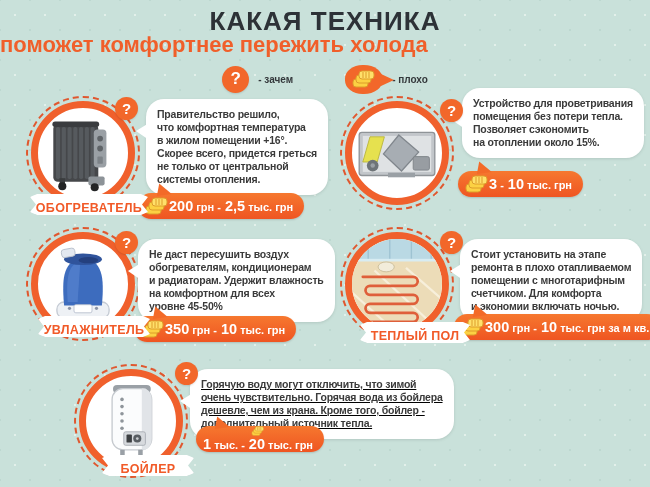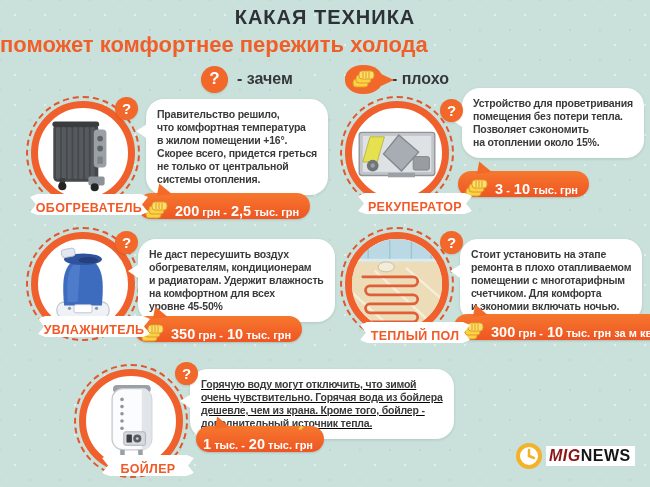--- a/index.html
+++ b/index.html
@@ -8,27 +8,27 @@
     position:relative; width:650px; height:487px; overflow:hidden;
     background-color:#c9e1da;
     background-image:
       radial-gradient(circle, #e3f0ea 1.3px, transparent 1.5px),
       radial-gradient(circle, #bdd8d0 1.1px, transparent 1.3px);
     background-size:30px 30px, 30px 30px;
     background-position:0 0, 15px 15px;
   }
   
   .title { position:absolute; top:6px; left:0; width:100%; text-align:center;
-    font-size:20px; font-weight:bold; letter-spacing:1px; color:#2d3237; }
+    font-size:26px; font-weight:bold; letter-spacing:1px; color:#2d3237; }
   .subtitle { position:absolute; top:32px; left:0; width:100%; 
     font-size:22px; font-weight:bold; color:#f05f2a; }
   
   .legend { position:absolute; top:63px; left:0; width:100%; height:32px;
     display:flex; align-items:center; justify-content:center; gap:9px; }
-  .legend-text { font-size:16px; font-weight:bold; color:#34383b; }
+  .legend-text { font-size:10px; font-weight:bold; color:#34383b; }
   .legend-gap { width:34px; }
   
   .qicon { width:23px; height:23px; border-radius:50%; background:#f2672a;
     color:#fff; font-weight:bold; font-size:15px; display:flex; align-items:center;
     justify-content:center; box-shadow:0 1px 2px rgba(0,0,0,.12); }
   .legend .qicon { width:27px; height:27px; font-size:17px; }
   
   .moneyblob { position:relative; width:38px; height:29px; background:#f2672a;
     border-radius:48% 52% 52% 48%; display:flex; align-items:center; justify-content:center; }
   .moneyblob::after { content:""; position:absolute; right:-11px; top:9px;
@@ -44,21 +44,21 @@
   .ring svg { position:absolute; inset:0; width:100%; height:100%; }
   .item .qicon { position:absolute; z-index:4; }
   .bubble { position:absolute; background:#fff; border-radius:18px;
     padding:9px 11px; z-index:2; box-shadow:0 1px 3px rgba(70,90,85,.18); }
   .bubble::before { content:""; position:absolute; left:-10px; top:24px;
     border-top:8px solid transparent; border-bottom:9px solid transparent;
     border-right:13px solid #fff; }
   .bubble span { display:block; white-space:pre-line; font-size:10.5px; font-weight:bold;
     letter-spacing:-0.2px; line-height:13px; color:#3a3a3a; }
   .pill { position:absolute; height:26px; background:linear-gradient(#f6782f,#ef5522);
-    border-radius:14px; display:flex; align-items:flex-end; gap:6px; padding:0 11px 0 7px;
+    border-radius:14px; display:flex; align-items:center; padding:0 11px 0 7px;
     z-index:3; box-shadow:0 1px 2px rgba(0,0,0,.15); }
   .pill::before { content:""; position:absolute; left:18px; top:-10px;
     border-left:4px solid transparent; border-right:11px solid transparent;
     border-bottom:12px solid #f36a28; transform:rotate(-8deg); }
   .ptext { font-size:11px; font-weight:bold; color:#fff; white-space:nowrap; }
   .ptext .n { font-size:14.5px; }
   .ribbon { position:absolute; height:21px; background:#fff; z-index:3;
     display:flex; align-items:flex-end; justify-content:center;
     box-shadow:0 1px 2px rgba(0,0,0,.18);
     clip-path:polygon(7px 0, calc(100% - 7px) 0, 100% 3px, calc(100% - 6px) 50%,
@@ -197,23 +197,20 @@
           <rect x="4" y="5" width="15" height="8" rx="3" fill="#fcd143" stroke="#dd9c2b"></rect>
           <rect x="7" y="1" width="15" height="8" rx="3" fill="#ffe06a" stroke="#dd9c2b"></rect>
         <g stroke="#dd9c2b" stroke-width="1">
             <line x1="11" y1="2" x2="11" y2="8"></line>
             <line x1="14" y1="2" x2="14" y2="8"></line>
             <line x1="17" y1="2" x2="17" y2="8"></line>
           </g>
       </svg>
       <span class="ptext"><span class="n">3</span><span> -</span><span class="n"> 10</span><span> тыс.</span><span> грн</span></span>
     </div>
-    <div class="ribbon">
-        <span>РЕКУПЕРАТОР</span>
-      </div>
   </div>
 
   <div class="item i3">
     <div class="pcir">
       <div class="ring">
         <svg viewBox="0 0 100 100">
           <rect x="21" y="70" width="58" height="18" rx="8" fill="#eef1f5" stroke="#c5cbd4" stroke-width="1.5"></rect>
           <path d="M29,74 C26,40 29,24 50,21 C71,24 74,40 71,74 Z" fill="#3d6cbe"></path>
           <path d="M33,70 C31,42 34,28 47,25 L44,70 Z" fill="#5f8ad4" opacity="0.55"></path>
           <ellipse cx="50" cy="22.5" rx="21" ry="6.5" fill="#30549c"></ellipse>
@@ -347,27 +344,14 @@
             <line x1="17" y1="2" x2="17" y2="8"></line>
           </g>
       </svg>
       <span class="ptext"><span class="n">1</span><span> тыс.</span><span> -</span><span class="n"> 20</span><span> тыс.</span><span> грн</span></span>
     </div>
     <div class="ribbon">
         <span>БОЙЛЕР</span>
       </div>
   </div>
 
-  <div class="logo">
-    <svg width="30" height="30" viewBox="0 0 30 30">
-      <circle cx="15" cy="15" r="11" fill="#fff" stroke="#f3b229" stroke-width="4"></circle>
-      <g stroke="#f3b229" stroke-width="2.5" stroke-linecap="round">
-        <line x1="15" y1="15" x2="15" y2="9"></line>
-          <line x1="15" y1="15" x2="20" y2="17"></line>
-      </g>
-    </svg>
-    <div class="logobox">
-      <span class="mig">MIG</span>
-      <span class="news">NEWS</span>
-    </div>
-  </div>
 
 </div>
 
 </body></html>

